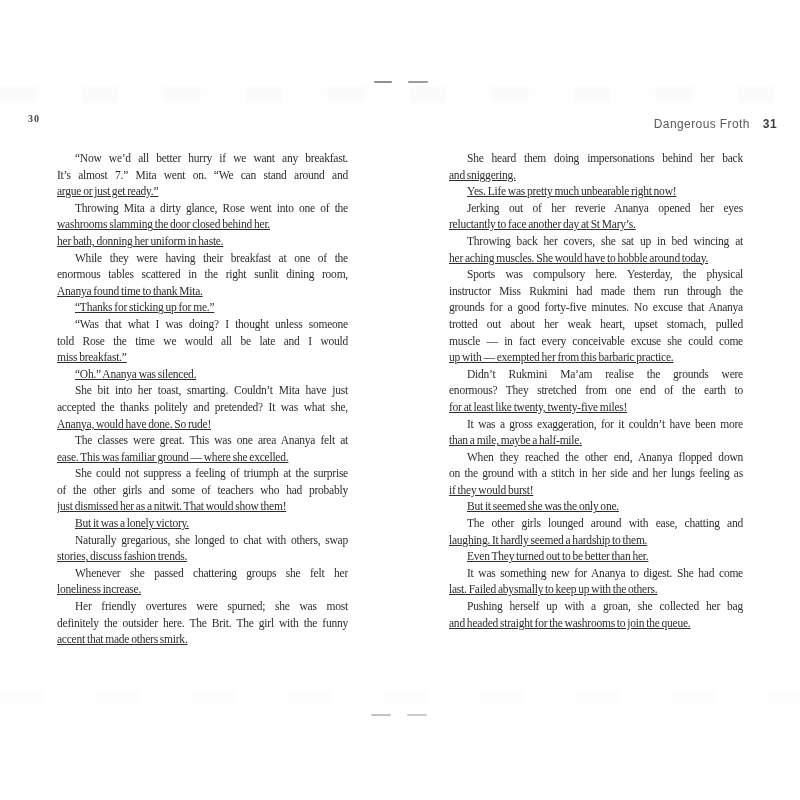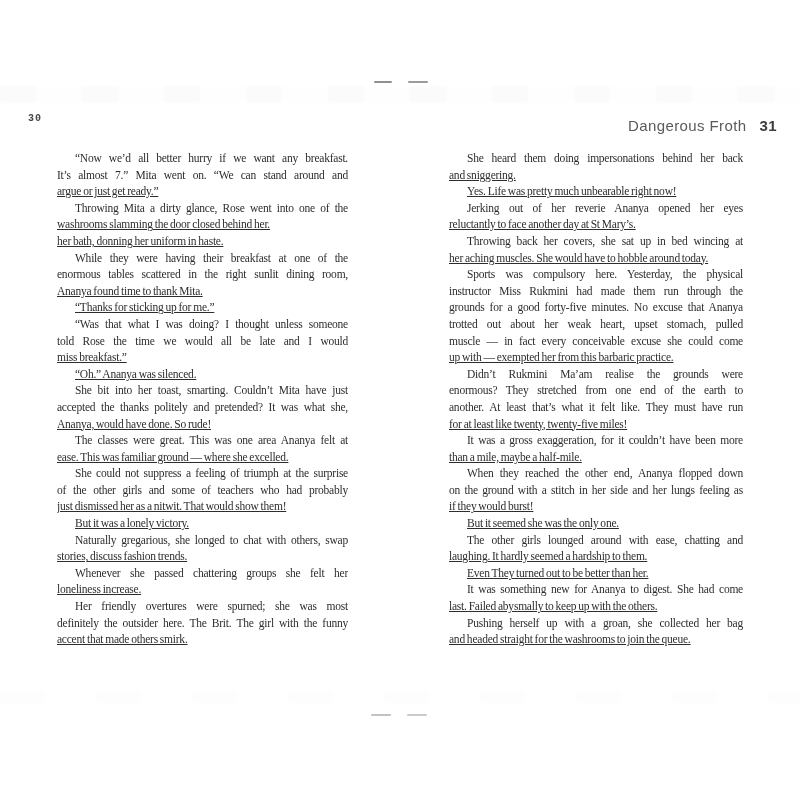--- a/index.html
+++ b/index.html
@@ -34,28 +34,28 @@
   
   .dash { position: absolute; height: 2px; border-radius: 1px; }
   .dash-tl { left: 374px; top: 81px;  width: 18px; background: #8f8f8f; }
   .dash-tr { left: 408px; top: 81px;  width: 20px; background: #9b9b9b; }
   .dash-bl { left: 371px; top: 714px; width: 20px; background: #c2c2c2; }
   .dash-br { left: 407px; top: 714px; width: 20px; background: #cbcbcb; }
 
   
   .pagenum-left {
     position: absolute; left: 28px; top: 113px;
-    font-family: Liberation Mono, monospace;
+    font-family: Liberation Serif, serif;
     font-size: 10px; font-weight: 700; letter-spacing: 1px;
     color: #474747;
   }
   .running-head {
     position: absolute; right: 23px; top: 117px;
     font-family: "Liberation Sans", sans-serif;
-    font-size: 15px; letter-spacing: 0.4px;
+    font-size: 12px; letter-spacing: 0.4px;
     color: #5a5a5a; white-space: nowrap;
   }
   .running-head .rh-num {
     margin-left: 13px; font-weight: 700; color: #3e3e3e;
   }
 
   
   .textblock {
     position: absolute;
     top: 150px;
@@ -134,21 +134,20 @@
       <div class="line indent">Throwing back her covers, she sat up in bed wincing at</div>
       <div class="line last">her aching muscles. She would have to hobble around today.</div>
       <div class="line indent">Sports was compulsory here. Yesterday, the physical</div>
       <div class="line">instructor Miss Rukmini had made them run through the</div>
       <div class="line">grounds for a good forty-five minutes. No excuse that Ananya</div>
       <div class="line">trotted out about her weak heart, upset stomach, pulled</div>
       <div class="line">muscle — in fact every conceivable excuse she could come</div>
       <div class="line last">up with — exempted her from this barbaric practice.</div>
       <div class="line indent">Didn’t Rukmini Ma’am realise the grounds were</div>
       <div class="line">enormous? They stretched from one end of the earth to</div>
-      <div class="line">another. At least that’s what it felt like. They must have run</div>
       <div class="line last">for at least like twenty, twenty-five miles!</div>
       <div class="line indent">It was a gross exaggeration, for it couldn’t have been more</div>
       <div class="line last">than a mile, maybe a half-mile.</div>
       <div class="line indent">When they reached the other end, Ananya flopped down</div>
       <div class="line">on the ground with a stitch in her side and her lungs feeling as</div>
       <div class="line last">if they would burst!</div>
       <div class="line indent last">But it seemed she was the only one.</div>
       <div class="line indent">The other girls lounged around with ease, chatting and</div>
       <div class="line last">laughing. It hardly seemed a hardship to them.</div>
       <div class="line indent last">Even They turned out to be better than her.</div>

